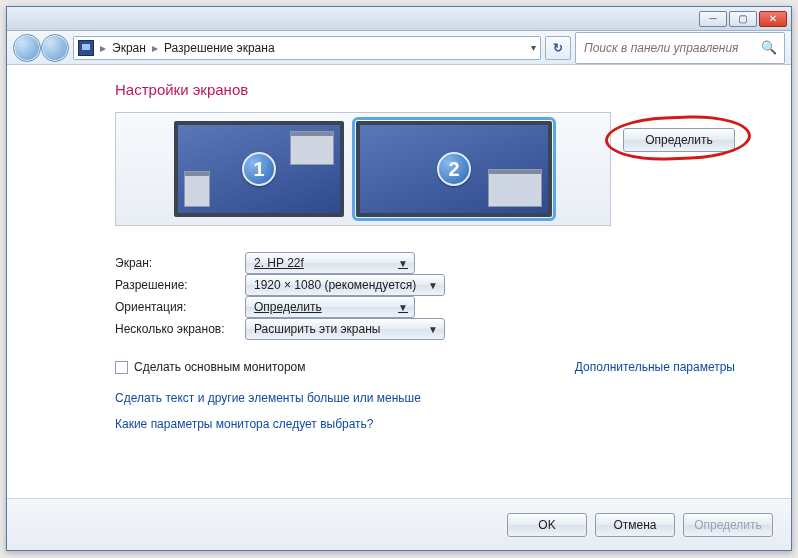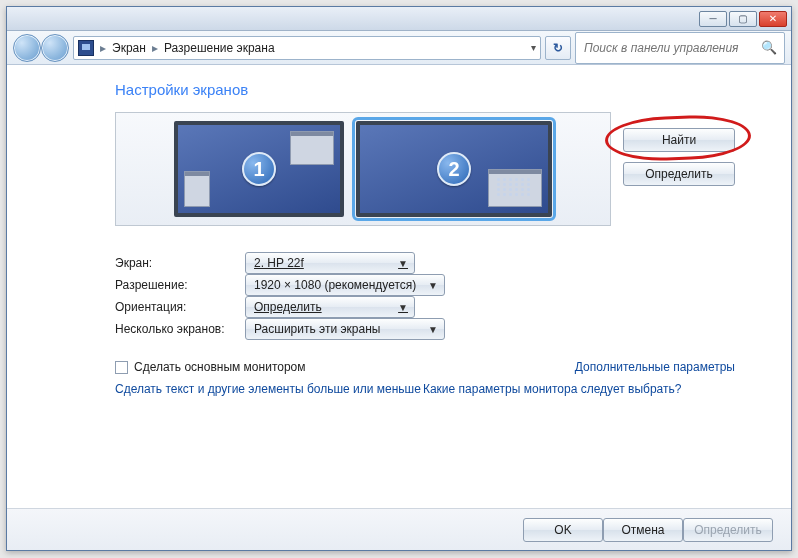--- a/index.html
+++ b/index.html
@@ -117,21 +117,21 @@
     background:transparent;
   }
   .mag { color:#2d5a9e; font-size:13px; cursor:pointer;}
   
   .content {
     flex:1;
     padding: 16px 56px 10px 108px;
     overflow:hidden;
   }
   .page-title {
-    color:#3b82f6;
+    color:#be185d;
     font-size:15px;
     margin-bottom:14px;
   }
   .preview-row {
     display:flex;
     gap:12px;
   }
   .preview-box {
     border:1px solid #bfc8d2;
     background:linear-gradient(#f7f9fc,#e9eef5);
@@ -233,29 +233,30 @@
     margin-top:20px;
     display:flex;
     align-items:center;
     justify-content:space-between;
   }
   .cbleft{display:flex;align-items:center;gap:6px;}
   .cb {
     width:13px;height:13px;border:1px solid #8e9db1;background:#fff;
   }
   .linklike{ color:#0f4a9e; cursor:pointer; }
-  .linkstack{ margin-top:8px; display:flex; flex-direction:row; gap:2px;}
+  .linkstack{ margin-top:17px; display:flex; flex-direction:column; gap:12px;}
   
   .footer {
-    height:42px;
+    height:52px;
     border-top:1px solid #cfd6df;
     background:linear-gradient(#f4f6fa,#e8edf4);
     display:flex;
     align-items:center;
     justify-content:flex-end;
+    gap:8px;
     padding:0 18px;
   }
 </style>
 </head>
 <body>
 
 <div class="window">
 
   <div class="titlebar">
     <div class="tbtn">─</div>
@@ -330,21 +331,20 @@
                 <span></span>
                 <span></span>
                 <span></span>
                 <span></span>
             </div>
           </div>
         </div>
       </div>
       <div class="btncol">
         <div class="red-circle"></div>
-        <button class="w7btn">Найти</button>
         <button class="w7btn">Определить</button>
       </div>
     </div>
 
     <div class="formgrid">
       <label>Экран:</label>
       <div class="combo w170">
         <span class="ct">2. HP 22f</span>
         <span class="ar">▼</span>
       </div>

